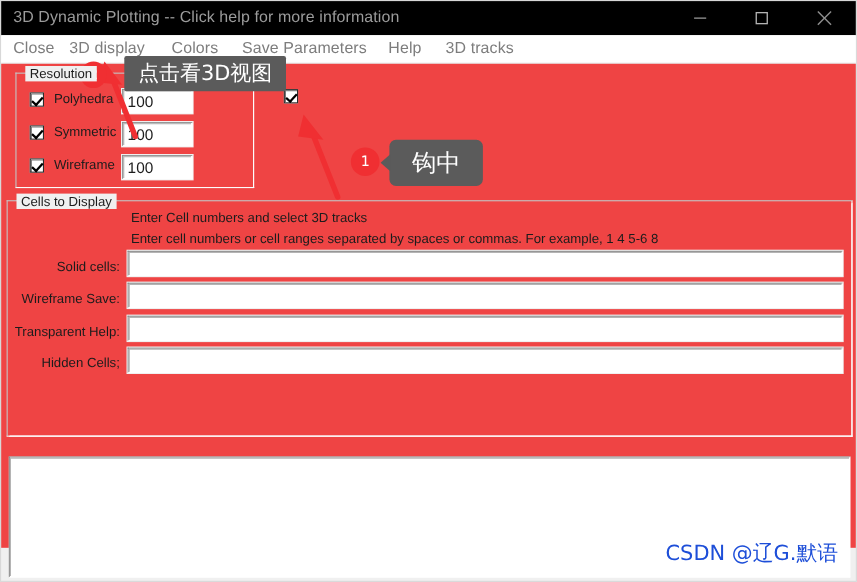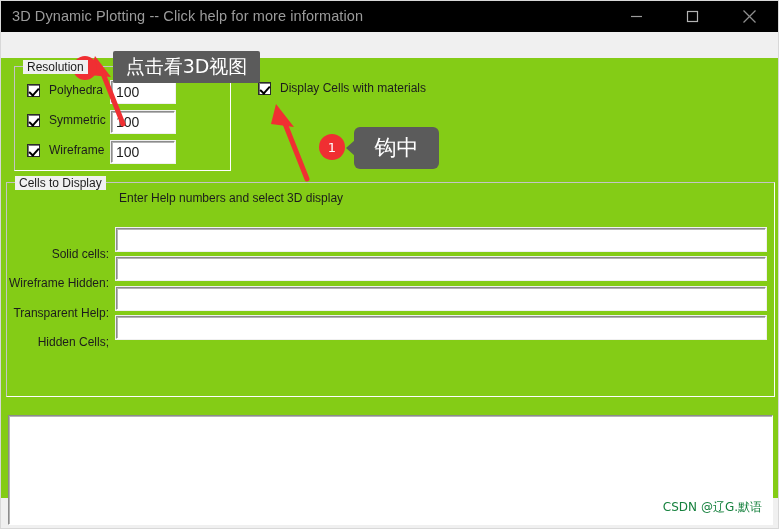--- a/index.html
+++ b/index.html
@@ -71,21 +71,21 @@
     letter-spacing: 0.1px;
   }
 
   
   .client {
     position: absolute;
     left: 0;
     top: 57px;
     width: 779px;
     height: 440px;
-    background: #84cc16;
+    background: #ef4444;
   }
 
   
   .groupbox {
     position: absolute;
     border: 1px solid #c4c4c4;
     border-right-color: #fcfcfc;
     border-bottom-color: #fcfcfc;
     box-sizing: border-box;
   }
@@ -181,21 +181,20 @@
     font-size: 12px;
     color: #1c1c1c;
     white-space: nowrap;
   }
   .row-label {
     position: absolute;
     font-size: 12px;
     color: #1c1c1c;
     white-space: nowrap;
     text-align: right;
-    margin-top: 12px;
   }
 
   
   #output-box {
     position: absolute;
     left: 7px;
     top: 357px;
     width: 765px;
     height: 110px;
     background: #ffffff;
@@ -252,22 +251,22 @@
     font-size: 13px;
     font-family: "DejaVu Sans", sans-serif;
   }
   #badge-2 { left: 72px; top: 55px; width: 24px; height: 24px; }
   #badge-1 { left: 318px; top: 133px; width: 26px; height: 26px; }
 
   .watermark {
     position: absolute;
     right: 18px;
     bottom: 14px;
-    font-size: 12px;
-    color: #15803d;
+    font-size: 19px;
+    color: #1d4ed8;
     font-family: "DejaVu Sans", sans-serif;
     white-space: nowrap;
   }
 </style>
 </head>
 <body>
 
 <div id="app">
 
   <div class="titlebar">
@@ -290,20 +289,28 @@
     <div class="win-btn btn-close">
       <span>
         <svg width="15" height="15" viewBox="0 0 15 15">
           <line x1="1.5" y1="1.5" x2="13.5" y2="13.5" stroke="#8e8e8e" stroke-width="1.3"></line>
           <line x1="13.5" y1="1.5" x2="1.5" y2="13.5" stroke="#8e8e8e" stroke-width="1.3"></line>
         </svg>
       </span>
     </div>
   </div>
 
+  <div class="menubar">
+    <div class="menu-item" style="left:11px">Close</div>
+    <div class="menu-item" style="left:62px">3D display</div>
+    <div class="menu-item" style="left:155px">Colors</div>
+    <div class="menu-item" style="left:219px">Save Parameters</div>
+    <div class="menu-item" style="left:352px">Help</div>
+    <div class="menu-item" style="left:404px">3D tracks</div>
+  </div>
 
   <div class="client">
 
     <div class="groupbox" id="gb-resolution">
       <div class="gb-title">Resolution</div>
     </div>
 
     <div class="cbrow" style="left:26px; top:25px;">
       <span class="cbox checked"></span>
       <span class="cblabel">Polyhedra</span>
@@ -317,33 +324,33 @@
     <div class="tfield res-input" style="top:53px;">100</div>
 
     <div class="cbrow" style="left:26px; top:85px;">
       <span class="cbox checked"></span>
       <span class="cblabel">Wireframe</span>
     </div>
     <div class="tfield res-input" style="top:83px;">100</div>
 
     <div class="cbrow" style="left:257px; top:23px;">
       <span class="cbox checked"></span>
-      <span class="cblabel">Display Cells with materials</span>
     </div>
 
     <div class="groupbox" id="gb-cells">
       <div class="gb-title">Cells to Display</div>
     </div>
 
-    <div class="static-text" style="left:118px; top:133px;">Enter Help numbers and select 3D display</div>
+    <div class="static-text" style="left:118px; top:133px;">Enter Cell numbers and select 3D tracks</div>
+    <div class="static-text" style="left:118px; top:152px;">Enter cell numbers or cell ranges separated by spaces or commas.  For example, 1 4 5-6 8</div>
 
     <div class="row-label" style="left:0px; width:108px; top:177px;">Solid cells:</div>
     <div class="tfield" style="left:115px; top:170px; width:650px; height:23px;"></div>
 
-    <div class="row-label" style="left:0px; width:108px; top:206px;">Wireframe Hidden:</div>
+    <div class="row-label" style="left:0px; width:108px; top:206px;">Wireframe Save:</div>
     <div class="tfield" style="left:115px; top:199px; width:650px; height:23px;"></div>
 
     <div class="row-label" style="left:0px; width:108px; top:236px;">Transparent Help:</div>
     <div class="tfield" style="left:115px; top:229px; width:650px; height:23px;"></div>
 
     <div class="row-label" style="left:0px; width:108px; top:265px;">Hidden Cells;</div>
     <div class="tfield" style="left:115px; top:258px; width:650px; height:23px;"></div>
 
     <div id="output-box"></div>
   </div>

